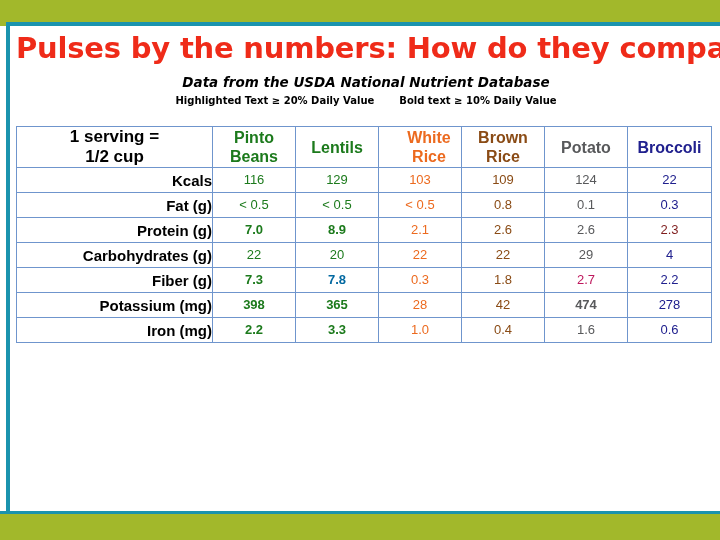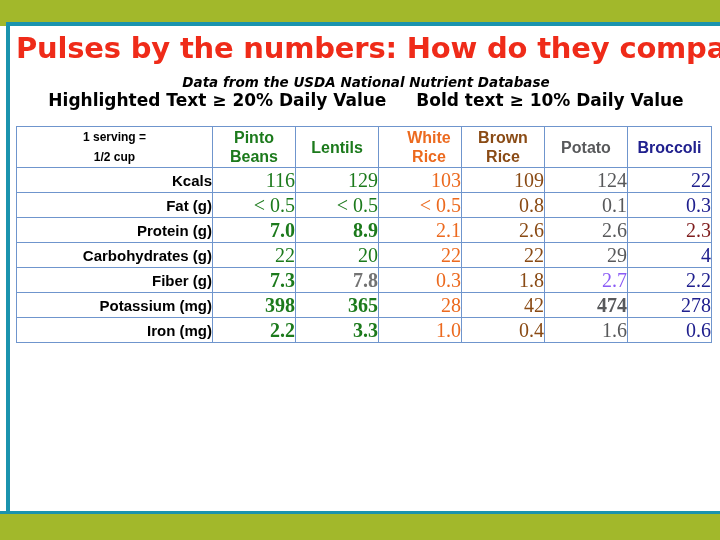--- a/index.html
+++ b/index.html
@@ -91,21 +91,21 @@
   }
   .sub-line1 {
     font-size: 13.5px;
     font-weight: bold;
     font-style: italic;
     color: #000000;
     line-height: 17px;
     font-family: "DejaVu Sans", sans-serif;
   }
   .sub-line2 {
-    font-size: 17px;
+    font-size: 10px;
     font-weight: bold;
     color: #000000;
     line-height: 19px;
     font-family: "DejaVu Sans", sans-serif;
   }
   .sub-gap { display: inline-block; width: 18px; }
 
   
   #nutrition-table {
     position: absolute;
@@ -123,21 +123,21 @@
     background: #ffffff;
   }
 
   col.c-label { width: 196px; }
   col.c-data  { width: 83px;  }
   col.c-last  { width: 84px;  }
 
   
   .hdr-serving {
     text-align: center;
-    font-size: 12px;
+    font-size: 17px;
     font-weight: bold;
     color: #000000;
     line-height: 20px;
     padding: 6px 0 7px 0;
     font-family: "Liberation Sans", sans-serif;
   }
   .hdr-col {
     text-align: center;
     font-size: 16px;
     font-weight: bold;
@@ -150,25 +150,25 @@
   .row-label {
     text-align: right;
     font-size: 15px;
     font-weight: bold;
     color: #000000;
     padding: 5px 6px 6px 0;
     line-height: 21px;
     font-family: "Liberation Sans", sans-serif;
   }
   .cell {
-    text-align: right;
-    font-size: 20px;
+    text-align: center;
+    font-size: 13px;
     line-height: 24px;
     padding: 4px 1px 5px 1px;
-    font-family: Liberation Serif, serif;
+    font-family: Liberation Sans, sans-serif;
     white-space: nowrap;
   }
   .cell.bold { font-weight: bold; }
   .cell.hl   { background: #ffff00; }
   .cell.boxed {
     border-left: 1px solid #3b2a12;
     border-right: 1px solid #3b2a12;
     border-top: 1px solid #3b2a12;
     border-bottom: 1px solid #3b2a12;
   }
@@ -269,24 +269,24 @@
             <td class="cell" style="color: rgb(28, 122, 28);">22</td>
             <td class="cell" style="color: rgb(28, 122, 28);">20</td>
             <td class="cell" style="color: rgb(236, 106, 31);">22</td>
             <td class="cell" style="color: rgb(138, 75, 21);">22</td>
             <td class="cell" style="color: rgb(88, 89, 91);">29</td>
             <td class="cell" style="color: rgb(32, 32, 142);">4</td>
           </tr>
           <tr>
             <td class="row-label">Fiber (g)</td>
             <td class="cell bold hl" style="color: rgb(28, 122, 28);">7.3</td>
-            <td class="cell bold hl" style="color: #737373;">7.8</td>
+            <td class="cell bold hl" style="color: #0369a1;">7.8</td>
             <td class="cell" style="color: rgb(236, 106, 31);">0.3</td>
             <td class="cell" style="color: rgb(138, 75, 21);">1.8</td>
-            <td class="cell" style="color: #8b5cf6; margin-left: 15px;">2.7</td>
+            <td class="cell" style="color: #be185d; margin-left: 15px;">2.7</td>
             <td class="cell" style="color: rgb(32, 32, 142);">2.2</td>
           </tr>
           <tr>
             <td class="row-label">Potassium (mg)</td>
             <td class="cell bold" style="color: rgb(28, 122, 28);">398</td>
             <td class="cell bold" style="color: rgb(28, 122, 28);">365</td>
             <td class="cell" style="color: rgb(236, 106, 31);">28</td>
             <td class="cell" style="color: rgb(138, 75, 21);">42</td>
             <td class="cell bold" style="color: rgb(88, 89, 91);">474</td>
             <td class="cell" style="color: rgb(32, 32, 142);">278</td>

